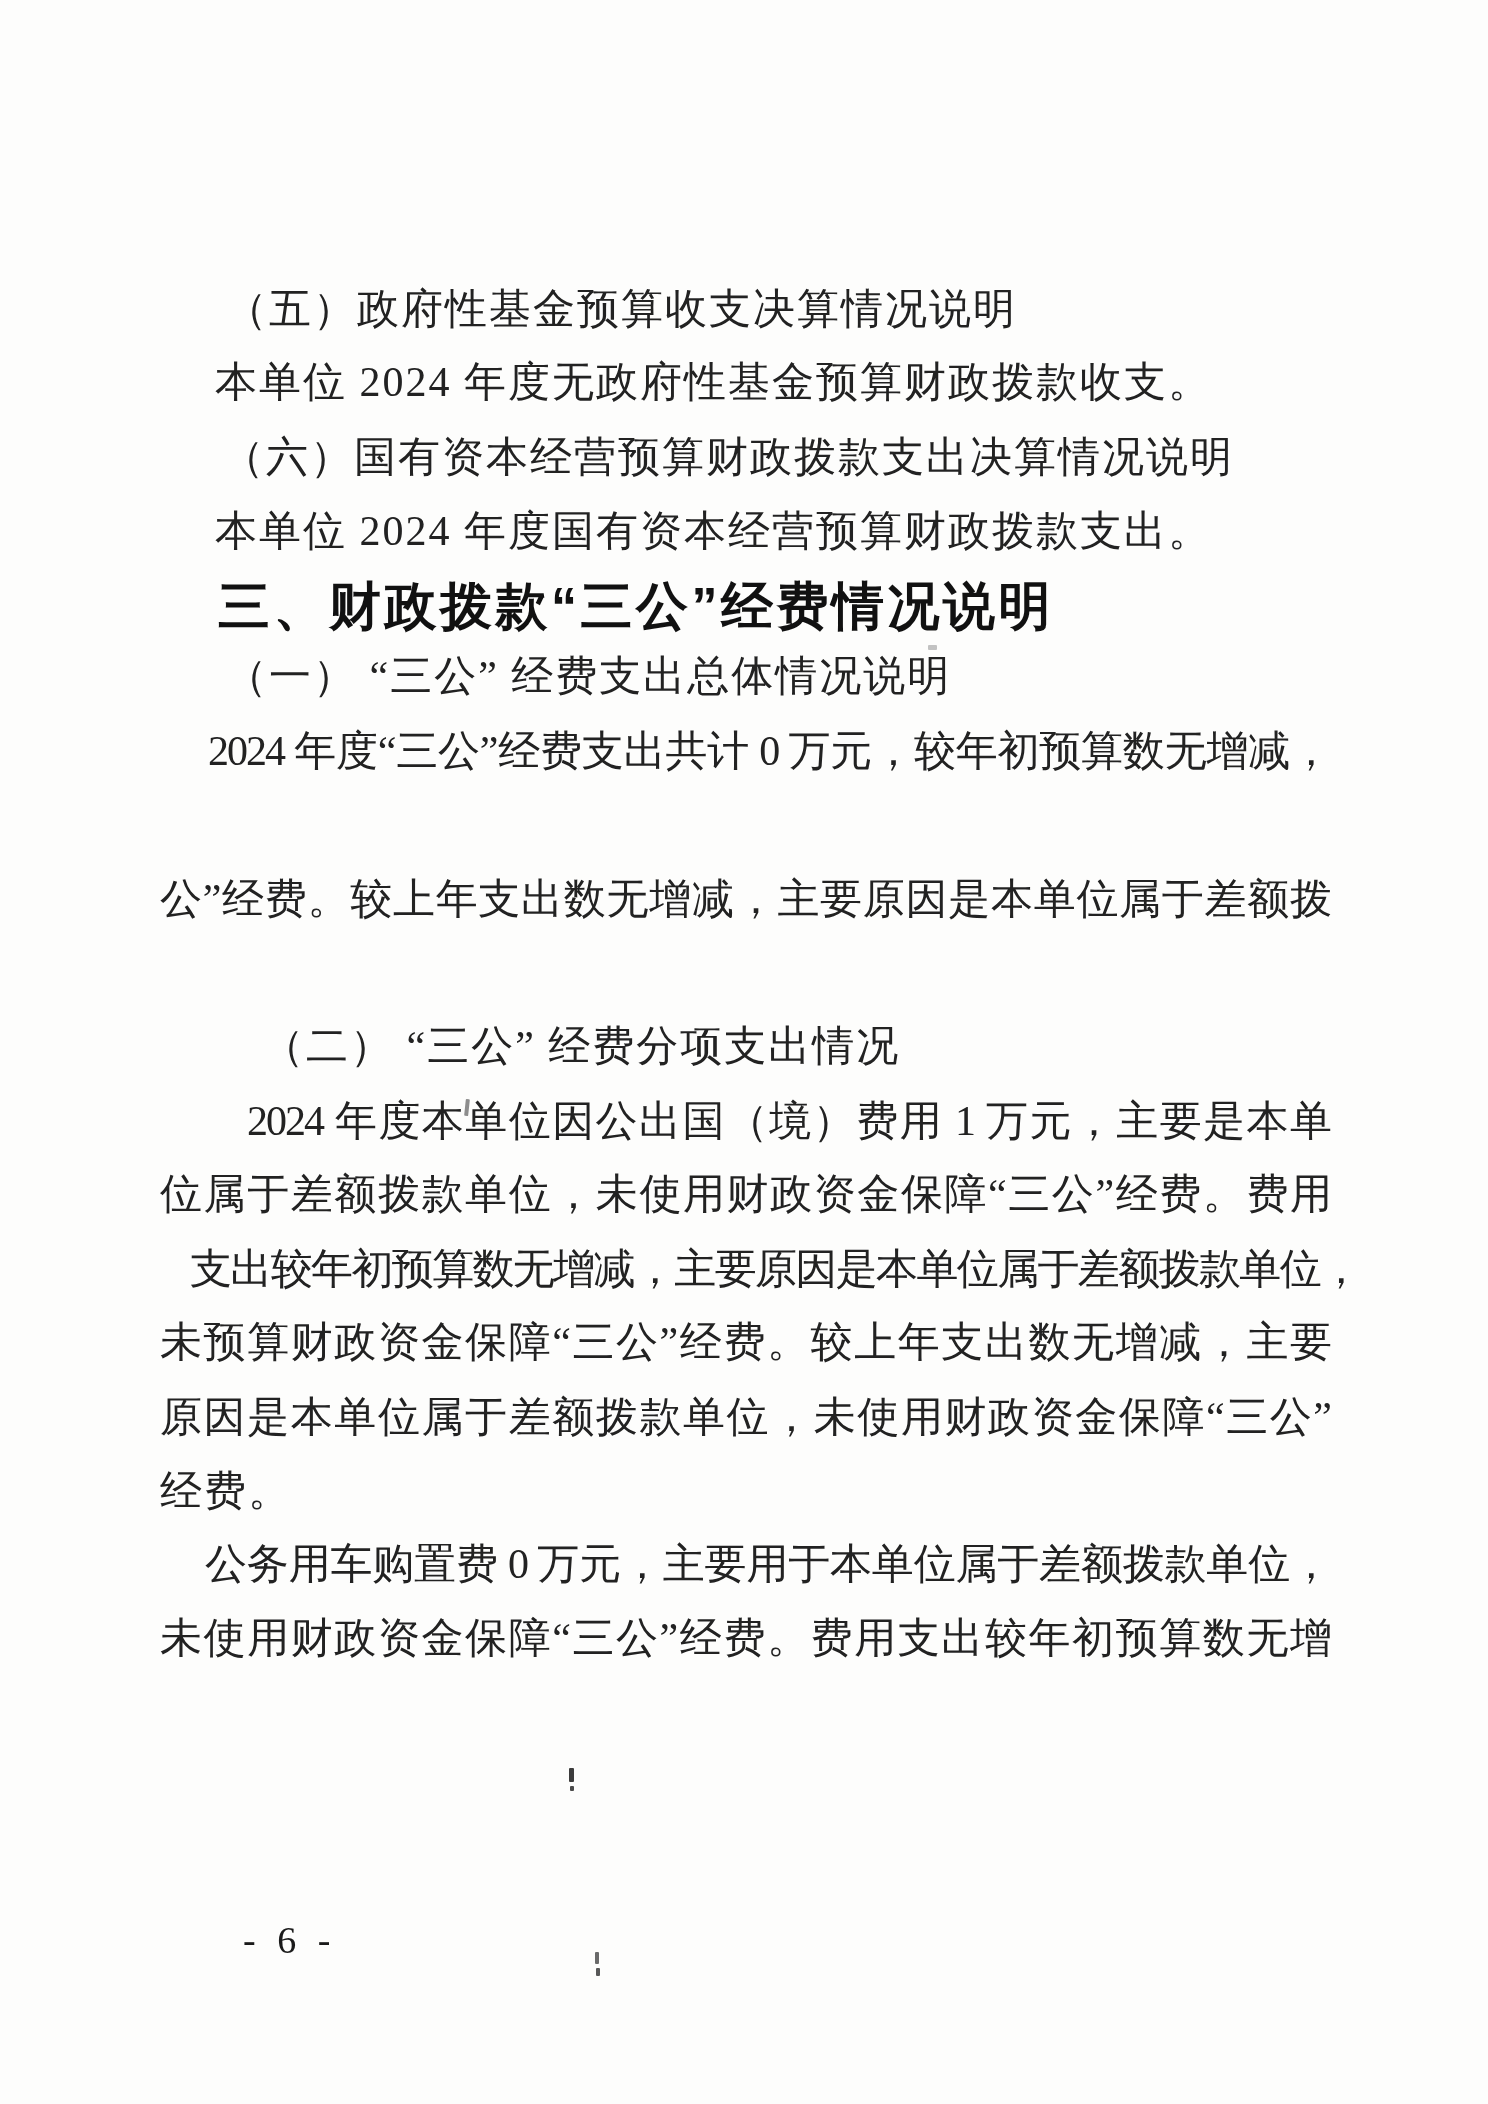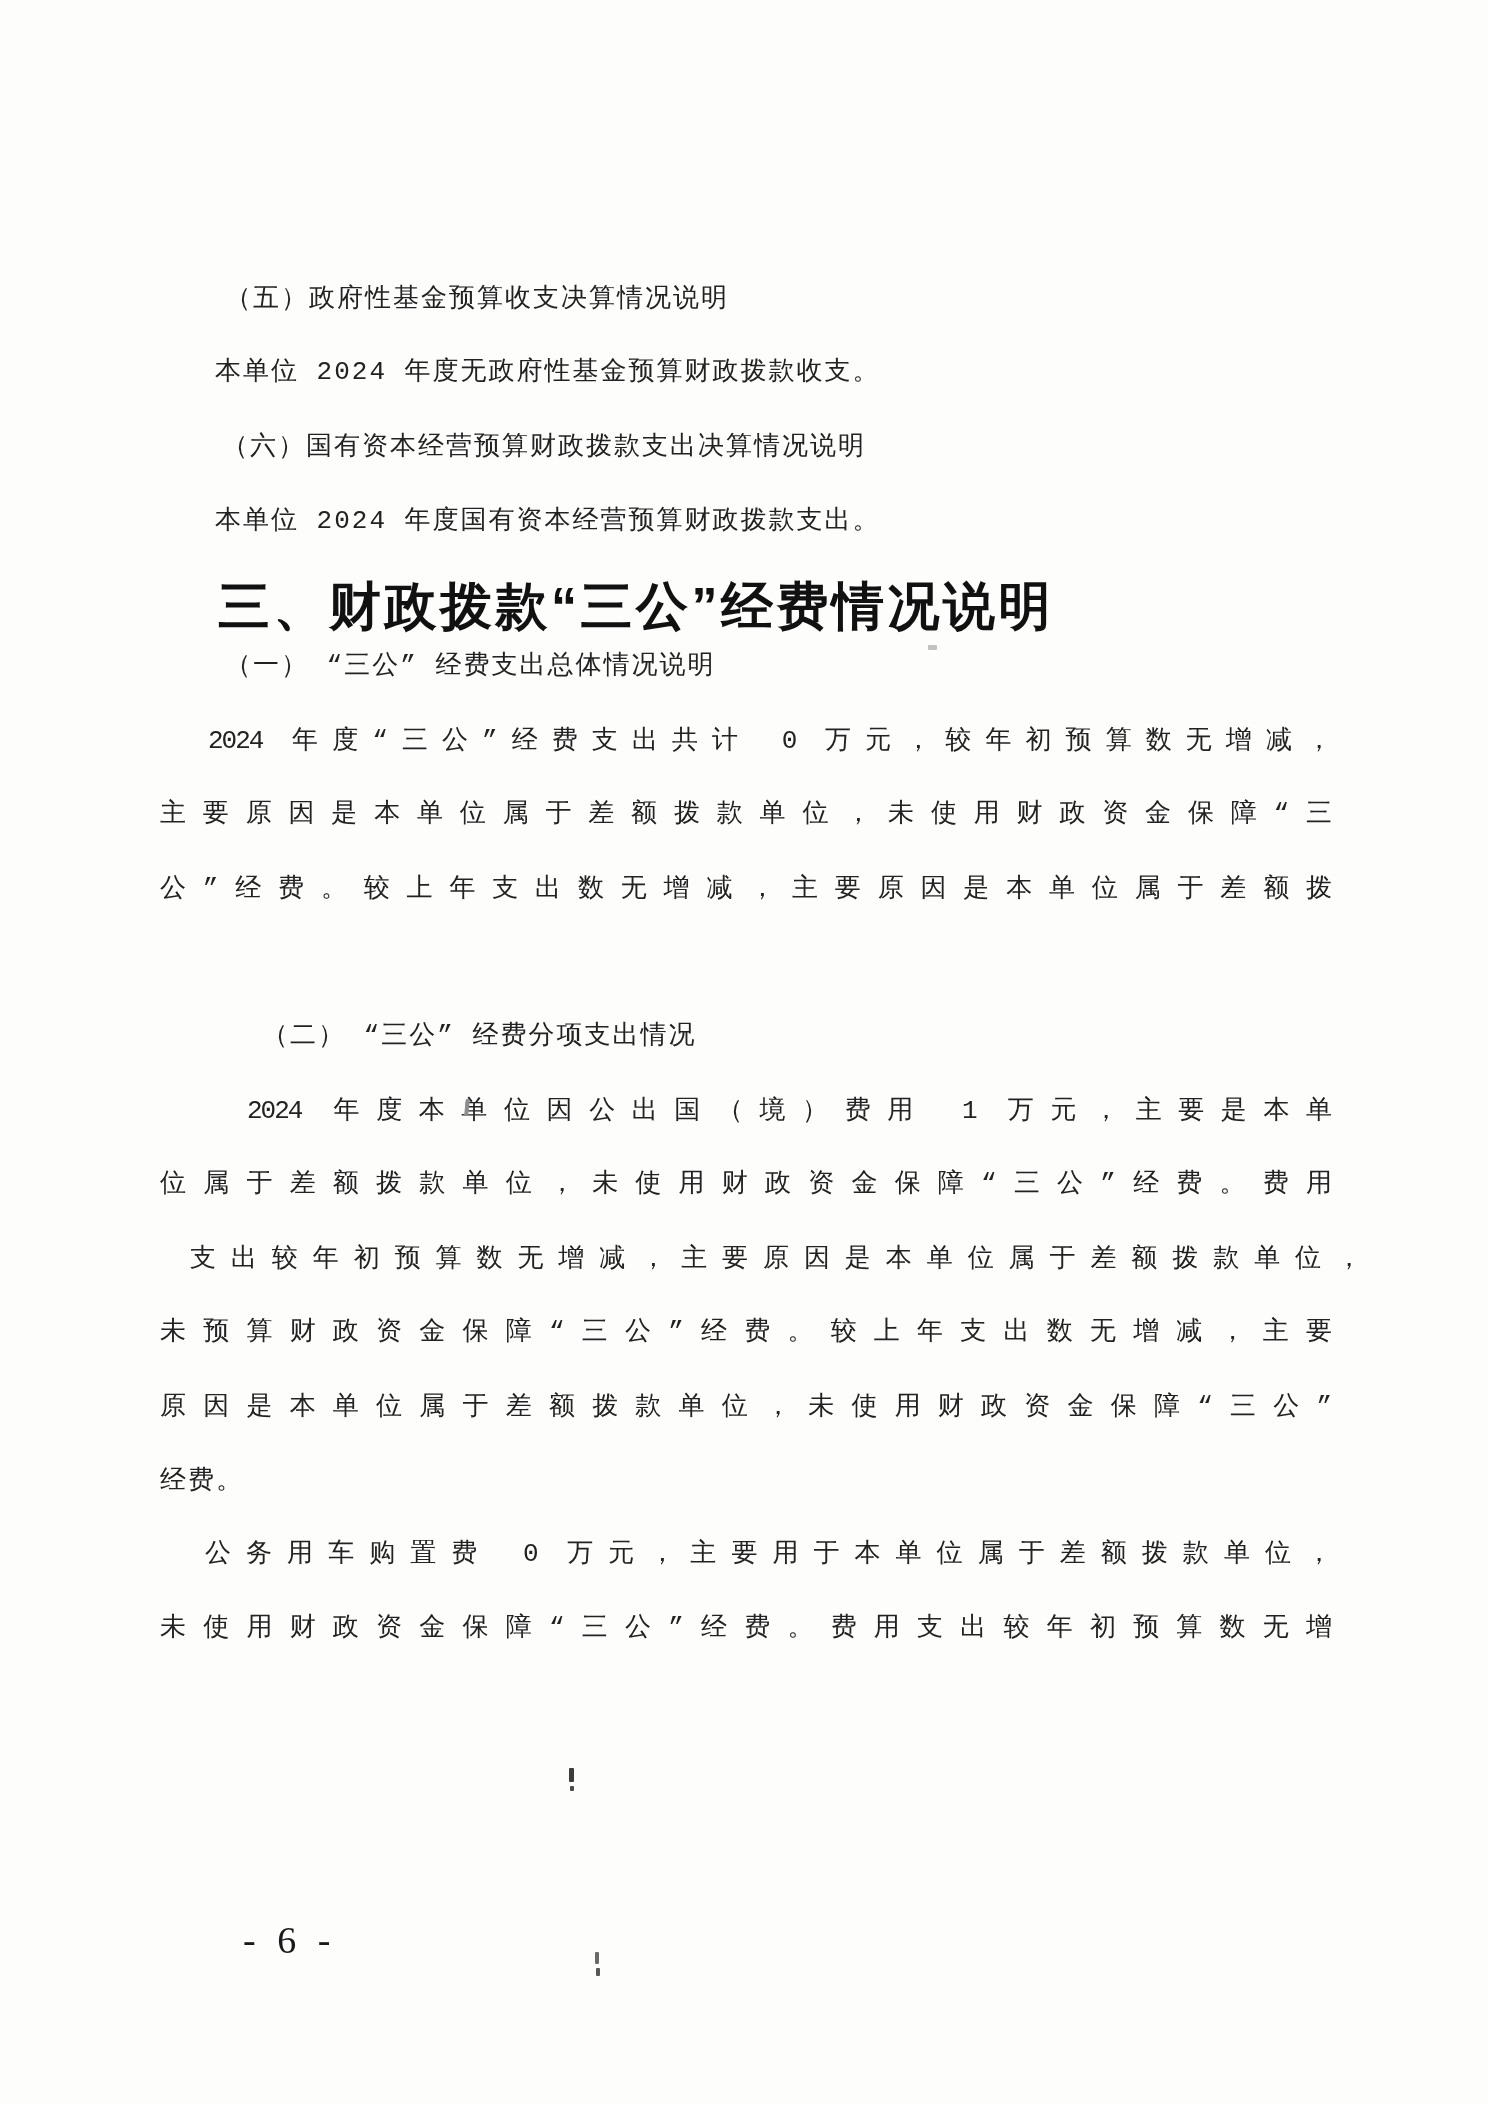--- a/index.html
+++ b/index.html
@@ -10,25 +10,24 @@
   }
   .page{
     position:relative;
     width:1488px;height:2104px;
     background:#fdfdfc;
     overflow:hidden;
     color:#1e1e1e;
   }
   .tline{
     position:absolute;
-    font-size:26px;
+    font-size:42px;
     line-height:1.15;
     color:#222;
     text-rendering:optimizeLegibility;
-    font-family:Liberation Mono, monospace;
   }
   
   .just{
     left:160px;
     width:1170px;
     letter-spacing:-2px;
     text-align:justify;
     text-align-last:justify;
     white-space:normal;
   }
@@ -64,21 +63,20 @@
   <div class="tline plain" style="top:285px;left:225px;">（五）政府性基金预算收支决算情况说明</div>
   <div class="tline plain" style="top:358px;left:215px;">本单位 2024 年度无政府性基金预算财政拨款收支。</div>
   <div class="tline plain" style="top:433px;left:222px;">（六）国有资本经营预算财政拨款支出决算情况说明</div>
   <div class="tline plain" style="top:507px;left:215px;">本单位 2024 年度国有资本经营预算财政拨款支出。</div>
 
   <div class="tline bold-head" style="top:577px;left:218px;">三、财政拨款“三公”经费情况说明</div>
 
   <div class="tline plain" style="top:652px;left:225px;">（一） “三公” 经费支出总体情况说明</div>
 
   <div class="tline just" style="top:727px;text-indent:48px;">2024 年度“三公”经费支出共计 0 万元，较年初预算数无增减，</div>
-  <div class="tline just" style="top:800px;">主要原因是本单位属于差额拨款单位，未使用财政资金保障“三</div>
   <div class="tline just" style="top:875px;">公”经费。较上年支出数无增减，主要原因是本单位属于差额拨</div>
 
   <div class="tline plain" style="top:1022px;left:262px;">（二） “三公” 经费分项支出情况</div>
 
   <div class="tline just" style="top:1097px;text-indent:87px;">2024 年度本单位因公出国（境）费用 1 万元，主要是本单</div>
   <div class="tline just" style="top:1170px;">位属于差额拨款单位，未使用财政资金保障“三公”经费。费用</div>
   <div class="tline just" style="top:1245px;margin-left:30px;">支出较年初预算数无增减，主要原因是本单位属于差额拨款单位，</div>
   <div class="tline just" style="top:1318px;">未预算财政资金保障“三公”经费。较上年支出数无增减，主要</div>
   <div class="tline just" style="top:1393px;">原因是本单位属于差额拨款单位，未使用财政资金保障“三公”</div>
   <div class="tline plain" style="top:1467px;left:160px;">经费。</div>

